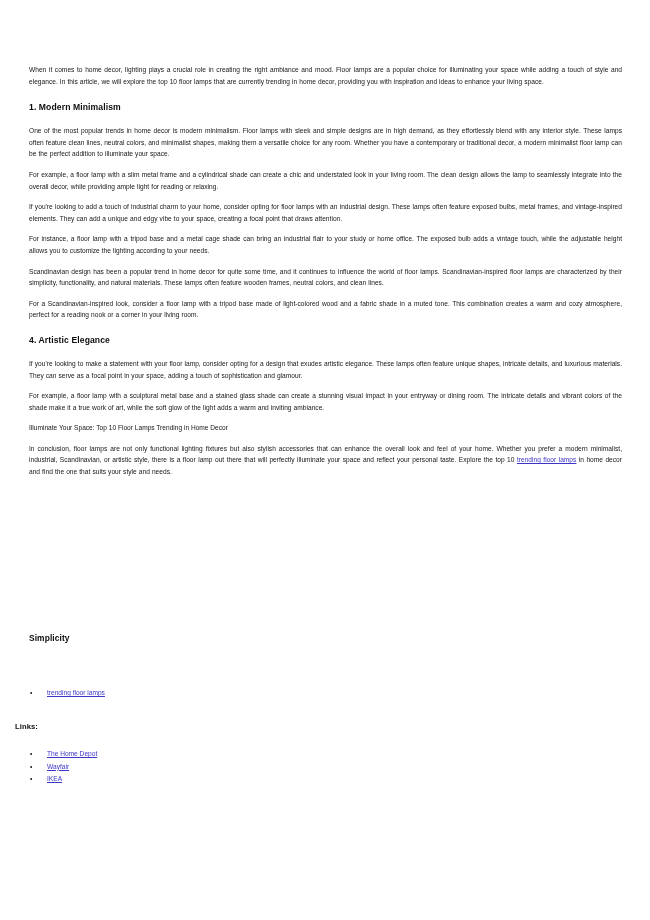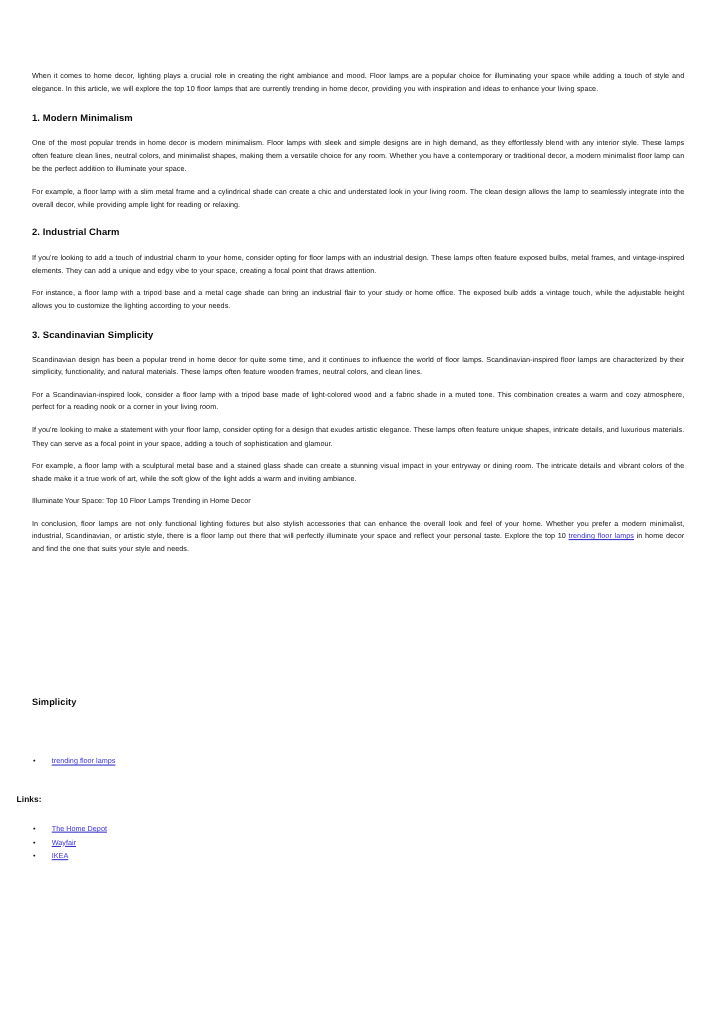--- a/index.html
+++ b/index.html
@@ -113,28 +113,27 @@
 
 <div class="page">
   <div class="doc-body">
 
     <p class="para blur-text">When it comes to home decor, lighting plays a crucial role in creating the right ambiance and mood. Floor lamps are a popular choice for illuminating your space while adding a touch of style and elegance. In this article, we will explore the top 10 floor lamps that are currently trending in home decor, providing you with inspiration and ideas to enhance your living space.</p>
 
     <h2 class="section-heading first blur-text">1. Modern Minimalism</h2>
     <p class="para blur-text">One of the most popular trends in home decor is modern minimalism. Floor lamps with sleek and simple designs are in high demand, as they effortlessly blend with any interior style. These lamps often feature clean lines, neutral colors, and minimalist shapes, making them a versatile choice for any room. Whether you have a contemporary or traditional decor, a modern minimalist floor lamp can be the perfect addition to illuminate your space.</p>
     <p class="para blur-text">For example, a floor lamp with a slim metal frame and a cylindrical shade can create a chic and understated look in your living room. The clean design allows the lamp to seamlessly integrate into the overall decor, while providing ample light for reading or relaxing.</p>
 
-    <h2 class="section-heading blur-text">2. Industrial Charm</h2>
     <p class="para blur-text">If you're looking to add a touch of industrial charm to your home, consider opting for floor lamps with an industrial design. These lamps often feature exposed bulbs, metal frames, and vintage-inspired elements. They can add a unique and edgy vibe to your space, creating a focal point that draws attention.</p>
     <p class="para blur-text">For instance, a floor lamp with a tripod base and a metal cage shade can bring an industrial flair to your study or home office. The exposed bulb adds a vintage touch, while the adjustable height allows you to customize the lighting according to your needs.</p>
 
-    <h2 class="section-heading blur-text">3. Scandinavian Simplicity</h2>
     <p class="para blur-text">Scandinavian design has been a popular trend in home decor for quite some time, and it continues to influence the world of floor lamps. Scandinavian-inspired floor lamps are characterized by their simplicity, functionality, and natural materials. These lamps often feature wooden frames, neutral colors, and clean lines.</p>
     <p class="para blur-text">For a Scandinavian-inspired look, consider a floor lamp with a tripod base made of light-colored wood and a fabric shade in a muted tone. This combination creates a warm and cozy atmosphere, perfect for a reading nook or a corner in your living room.</p>
 
+    <h2 class="section-heading blur-text">4. Artistic Elegance</h2>
     <p class="para blur-text">If you're looking to make a statement with your floor lamp, consider opting for a design that exudes artistic elegance. These lamps often feature unique shapes, intricate details, and luxurious materials. They can serve as a focal point in your space, adding a touch of sophistication and glamour.</p>
     <p class="para blur-text">For example, a floor lamp with a sculptural metal base and a stained glass shade can create a stunning visual impact in your entryway or dining room. The intricate details and vibrant colors of the shade make it a true work of art, while the soft glow of the light adds a warm and inviting ambiance.</p>
 
     <p class="plain-line blur-text">Illuminate Your Space: Top 10 Floor Lamps Trending in Home Decor</p>
 
     <p class="para blur-text"><span>In conclusion, floor lamps are not only functional lighting fixtures but also stylish accessories that can enhance the overall look and feel of your home. Whether you prefer a modern minimalist, industrial, Scandinavian, or artistic style, there is a floor lamp out there that will perfectly illuminate your space and reflect your personal taste. Explore the top 10 </span><a class="inline-link" href="#">trending floor lamps</a><span> in home decor and find the one that suits your style and needs.</span></p>
 
   </div>
 
   <h2 class="refs-heading blur-text">Simplicity</h2>

